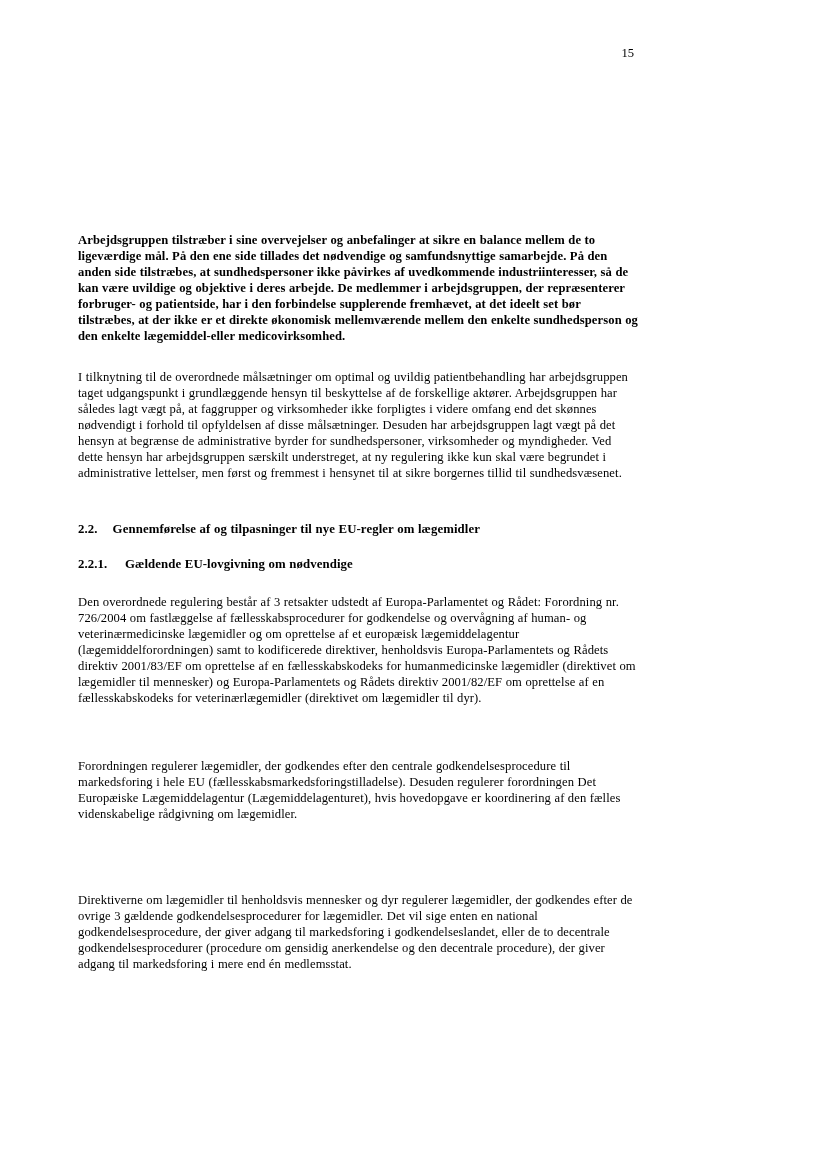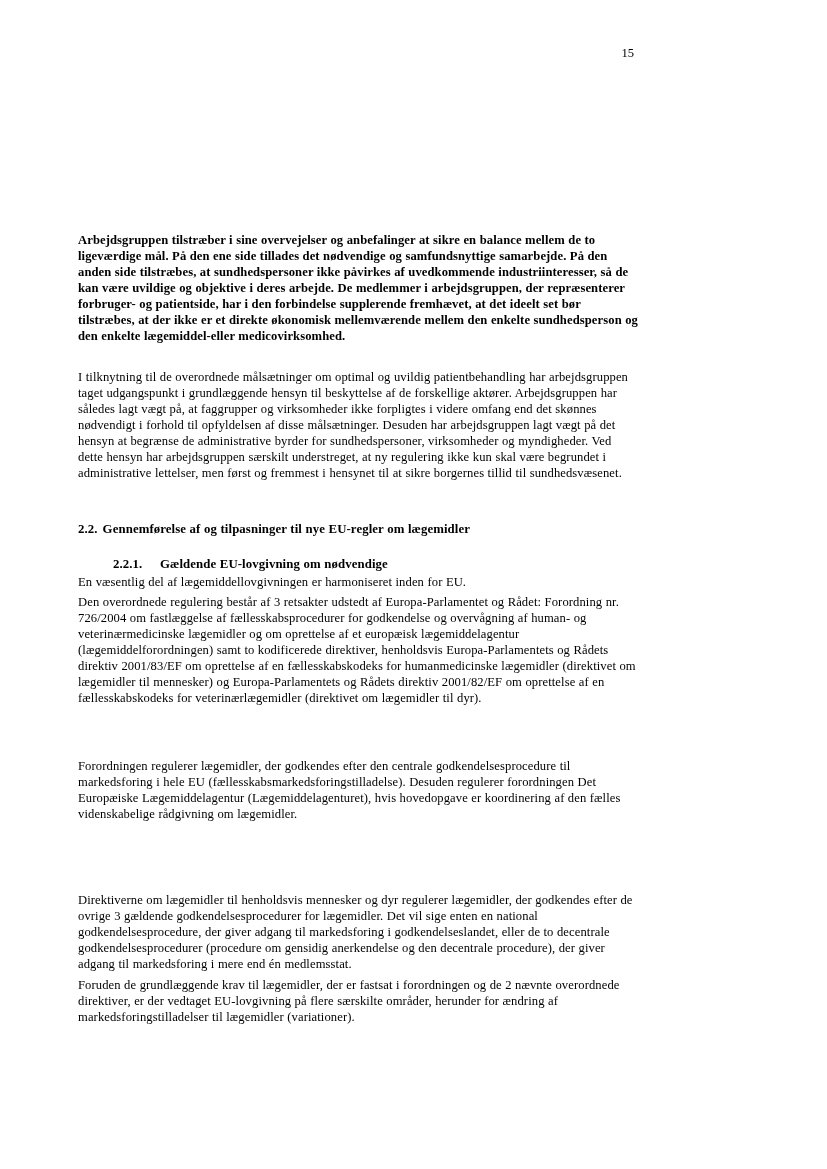--- a/index.html
+++ b/index.html
@@ -34,27 +34,26 @@
     text-align: left;
     letter-spacing: 0.1px;
     word-spacing: 0.2px;
   }
   .heading {
     font-weight: bold;
     font-size: 12.8px;
     white-space: nowrap;
   }
   .heading .h-num {
-    margin-right: 5px;
+    margin-right: 15px;
     text-align: right;
   }
   .heading .h-num-tabbed {
     display: inline-block;
     width: 47px;
-    margin-left: 35px;
   }
   .p-intro        { top: 153px; }
   .p-balance      { top: 219px; font-weight: bold; }
   .p-goals        { top: 356px; }
   .h-2-2          { top: 510px; }
   .h-2-2-1        { top: 543px; }
   .p-harmonised   { top: 561px; }
   .p-regulation   { top: 581px; }
   .p-forordningen { top: 745px; }
   .p-direktiverne { top: 879px; }
@@ -73,23 +72,21 @@
   <p class="block p-goals">I tilknytning til de overordnede målsætninger om optimal og uvildig patientbehandling har arbejdsgruppen taget udgangspunkt i grundlæggende hensyn til beskyttelse af de forskellige aktører. Arbejdsgruppen har således lagt vægt på, at faggrupper og virksomheder ikke forpligtes i videre omfang end det skønnes nødvendigt i forhold til opfyldelsen af disse målsætninger. Desuden har arbejdsgruppen lagt vægt på det hensyn at begrænse de administrative byrder for sundhedspersoner, virksomheder og myndigheder. Ved dette hensyn har arbejdsgruppen særskilt understreget, at ny regulering ikke kun skal være begrundet i administrative lettelser, men først og fremmest i hensynet til at sikre borgernes tillid til sundhedsvæsenet.</p>
 
   <h2 class="block heading h-2-2">
     <span class="h-num">2.2.</span><span>Gennemførelse af og tilpasninger til nye EU-regler om lægemidler</span>
   </h2>
 
   <h3 class="block heading h-2-2-1">
     <span class="h-num-tabbed">2.2.1.</span><span>Gældende EU-lovgivning om nødvendige</span>
   </h3>
 
-  <p class="block p-harmonised">En væsentlig del af lægemiddellovgivningen er harmoniseret inden for EU.</p>
 
   <p class="block p-regulation">Den overordnede regulering består af 3 retsakter udstedt af Europa-Parlamentet og Rådet: Forordning nr. 726/2004 om fastlæggelse af fællesskabsprocedurer for godkendelse og overvågning af human- og veterinærmedicinske lægemidler og om oprettelse af et europæisk lægemiddelagentur (lægemiddelforordningen) samt to kodificerede direktiver, henholdsvis Europa-Parlamentets og Rådets direktiv 2001/83/EF om oprettelse af en fællesskabskodeks for humanmedicinske lægemidler (direktivet om lægemidler til mennesker) og Europa-Parlamentets og Rådets direktiv 2001/82/EF om oprettelse af en fællesskabskodeks for veterinærlægemidler (direktivet om lægemidler til dyr).</p>
 
   <p class="block p-forordningen">Forordningen regulerer lægemidler, der godkendes efter den centrale godkendelsesprocedure til markedsforing i hele EU (fællesskabsmarkedsforingstilladelse). Desuden regulerer forordningen Det Europæiske Lægemiddelagentur (Lægemiddelagenturet), hvis hovedopgave er koordinering af den fælles videnskabelige rådgivning om lægemidler.</p>
 
   <p class="block p-direktiverne">Direktiverne om lægemidler til henholdsvis mennesker og dyr regulerer lægemidler, der godkendes efter de ovrige 3 gældende godkendelsesprocedurer for lægemidler. Det vil sige enten en national godkendelsesprocedure, der giver adgang til markedsforing i godkendelseslandet, eller de to decentrale godkendelsesprocedurer (procedure om gensidig anerkendelse og den decentrale procedure), der giver adgang til markedsforing i mere end én medlemsstat.</p>
 
-  <p class="block p-foruden">Foruden de grundlæggende krav til lægemidler, der er fastsat i forordningen og de 2 nævnte overordnede direktiver, er der vedtaget EU-lovgivning på flere særskilte områder, herunder for ændring af markedsforingstilladelser til lægemidler (variationer).</p>
 
 </div>
 
 </body></html>

